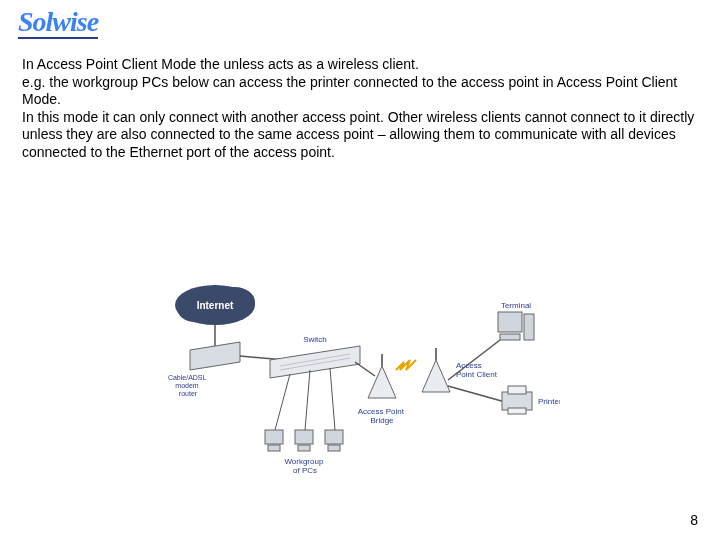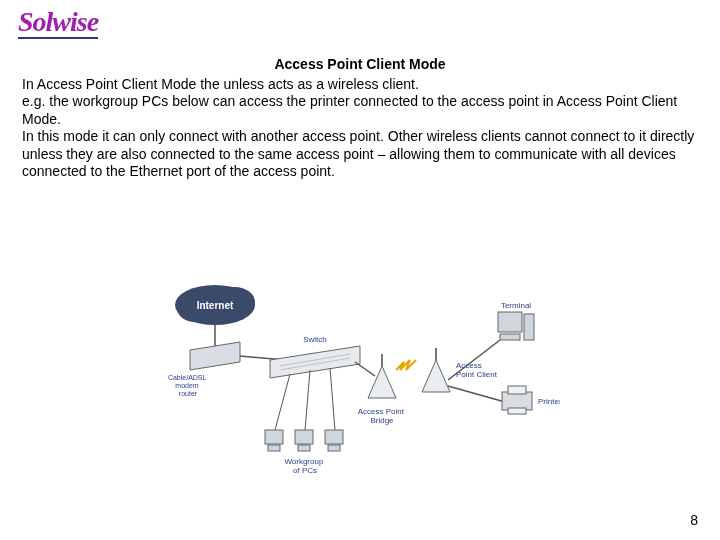--- a/index.html
+++ b/index.html
@@ -19,21 +19,21 @@
     height: 540px;
   }
   .logo {
     position: absolute;
     top: 8px;
     left: 18px;
     font-family: "Times New Roman", serif;
     font-style: italic;
     font-weight: bold;
     font-size: 28px;
-    color: #a21caf;
+    color: #3b82f6;
     line-height: 1;
     border-bottom: 2px solid #2a3b8f;
     padding-bottom: 1px;
     letter-spacing: -1px;
   }
   .body-text {
     position: absolute;
     top: 56px;
     left: 22px;
     right: 22px;
@@ -66,21 +66,20 @@
   }
 </style>
 </head>
 <body>
 
 <div class="page">
 
   <div class="logo">Solwise</div>
 
   <div class="body-text">
-    <div class="title">Access Point Client Mode</div>
     <p class="para">In Access Point Client Mode the unless acts as a wireless client.</p>
     <p class="para">e.g. the workgroup PCs below can access the printer connected to the access point in Access Point Client Mode.</p>
     <p class="para">In this mode it can only connect with another access point. Other wireless clients cannot connect to it directly unless they are also connected to the same access point – allowing them to communicate with all devices connected to the Ethernet port of the access point.</p>
   </div>
 
   <svg class="diagram" viewBox="0 0 400 200">
 
     <g>
       <ellipse cx="55" cy="25" rx="40" ry="20" fill="#3b4a6b"></ellipse>
       <ellipse cx="35" cy="28" rx="18" ry="14" fill="#3b4a6b"></ellipse>

